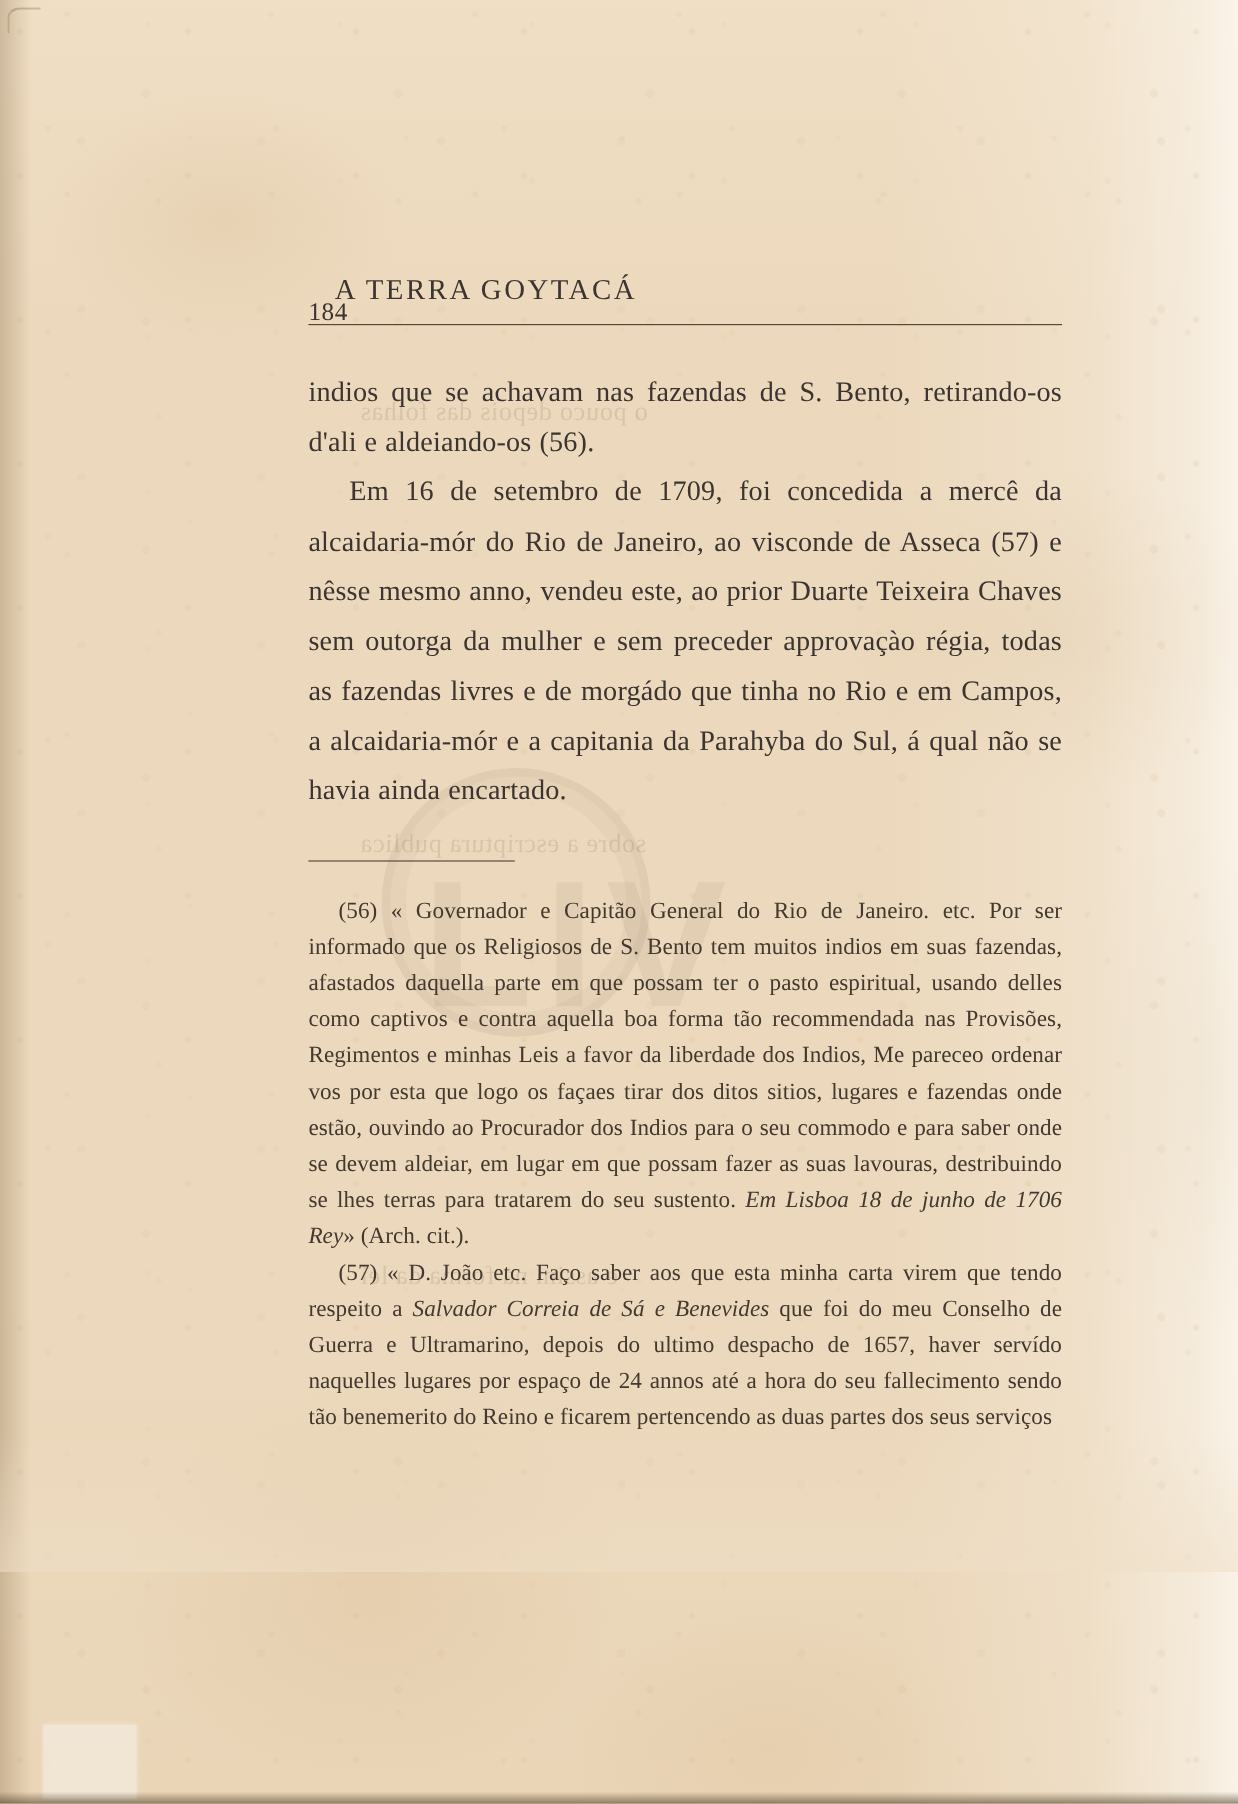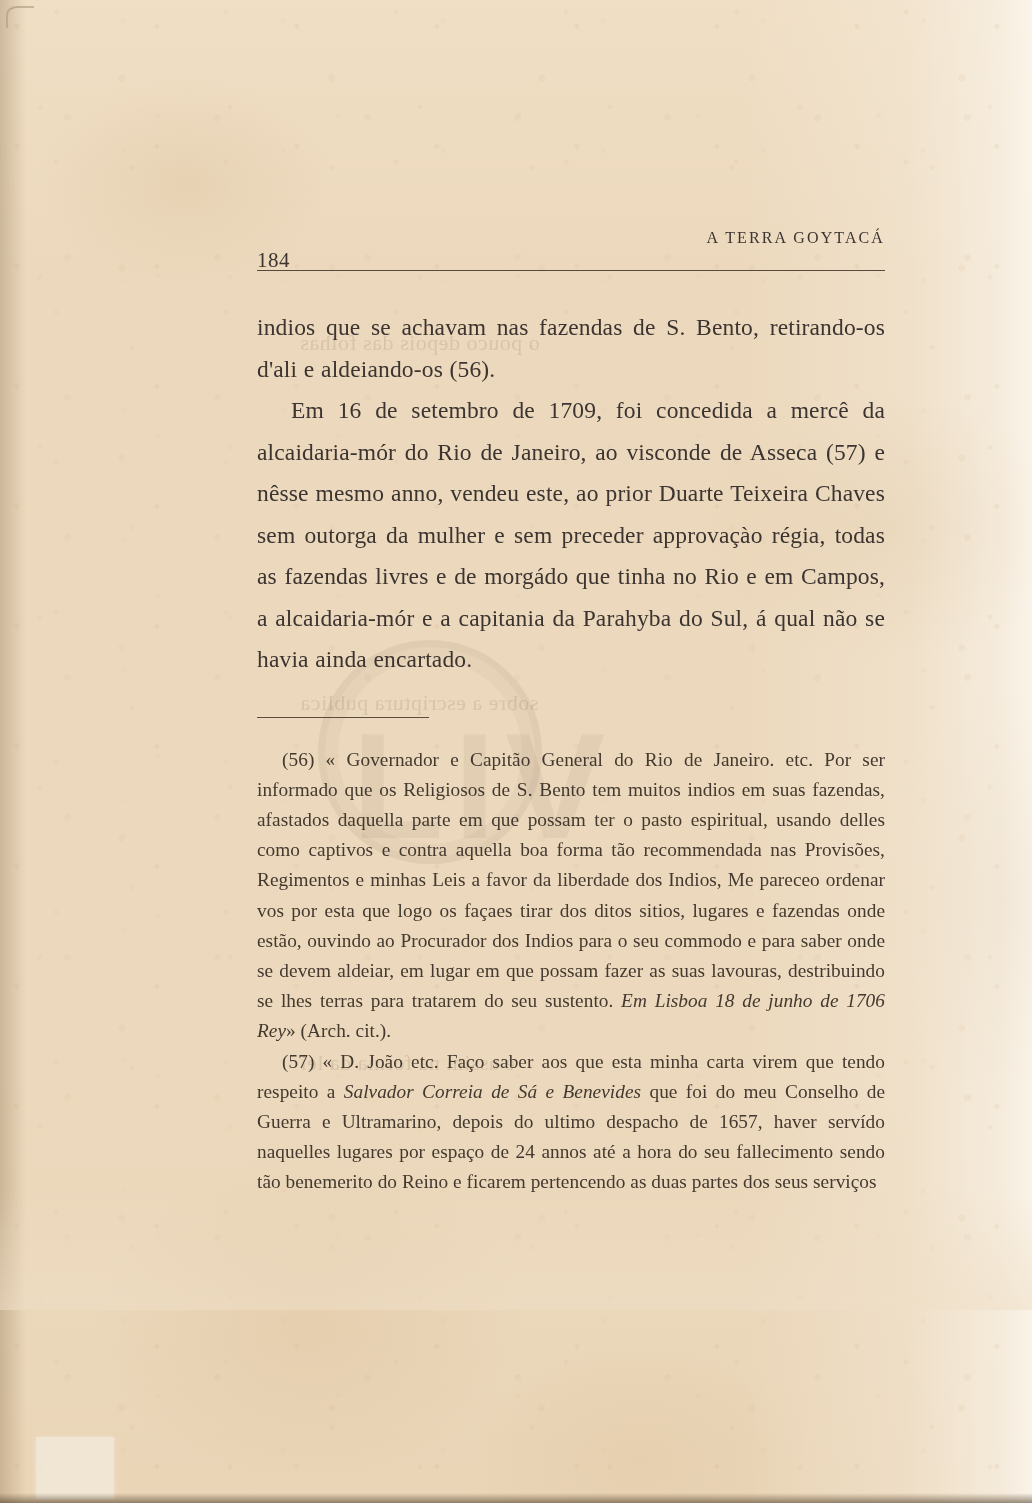--- a/index.html
+++ b/index.html
@@ -158,22 +158,22 @@
     font-size: 21px;
     letter-spacing: .5px;
     color: #3b3430;
     margin-top: 20px;
   }
   .head-title {
     position: absolute;
     left: 0;
     right: 0;
     top: 1px;
-    text-align: right;
-    font-size: 16px;
+    text-align: left;
+    font-size: 24px;
     letter-spacing: 2.1px;
     color: #3b3430;
     padding-left: 22px;
   }
 
   .head-rule {
     margin-top: 8px;
     height: 0;
     border-top: 1.6px solid #4a3d30;
     opacity: .92;

